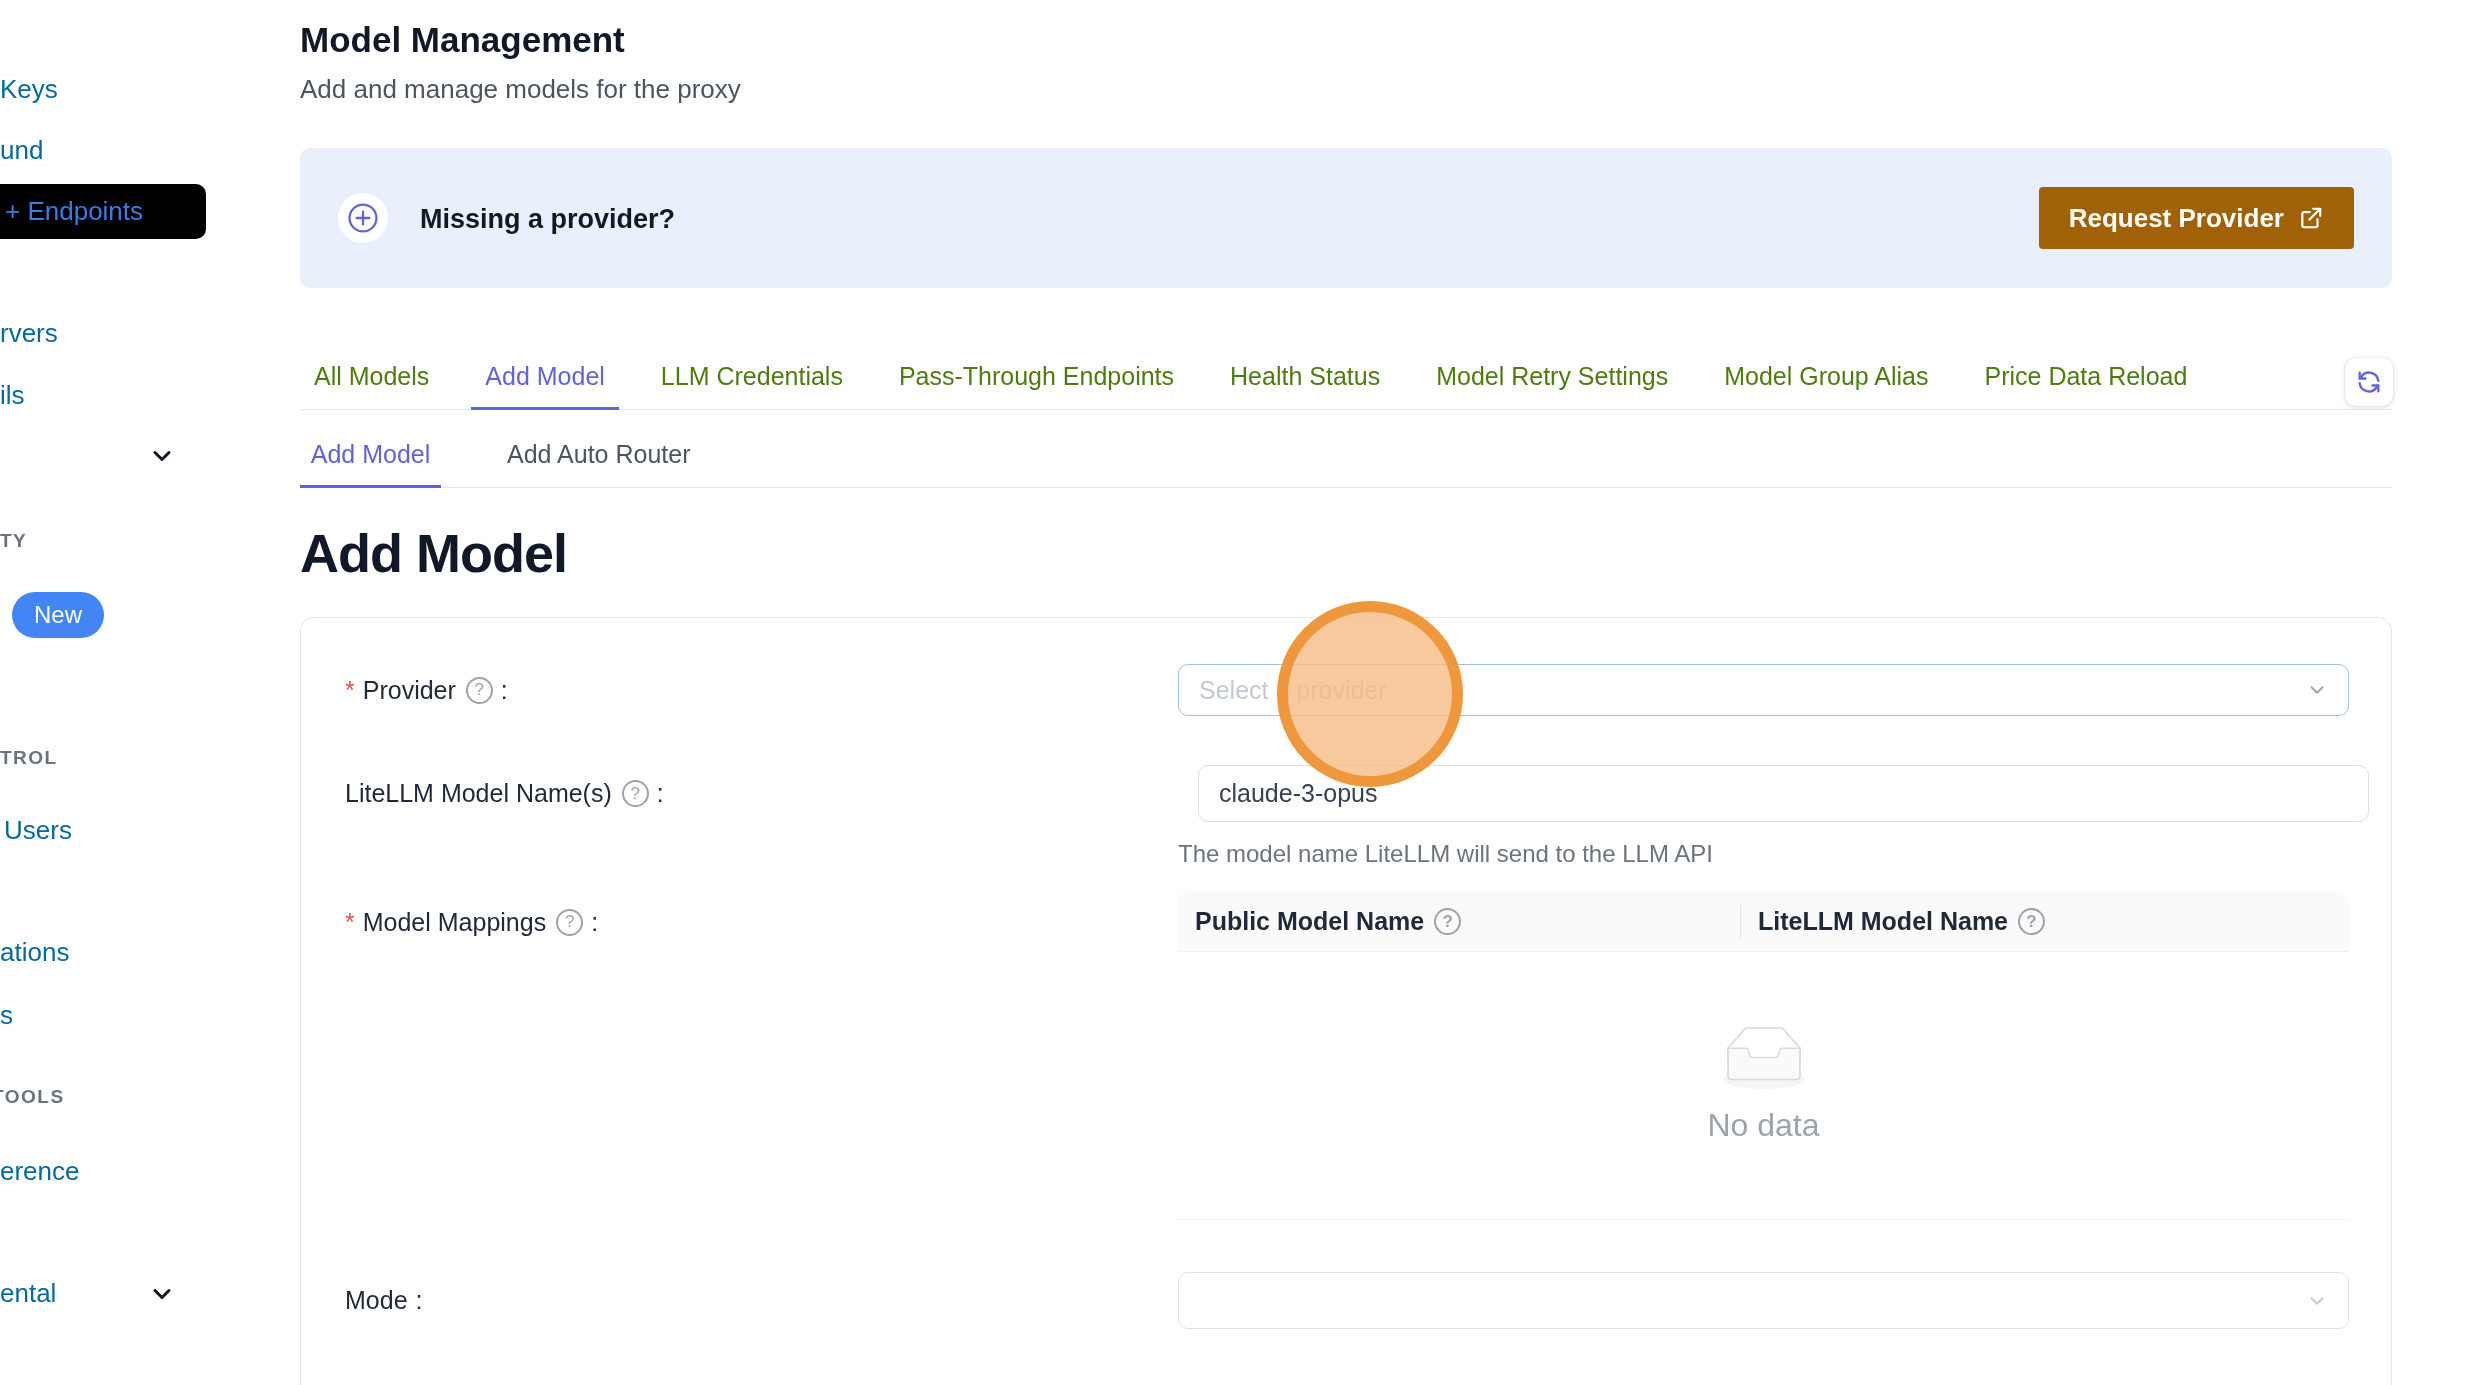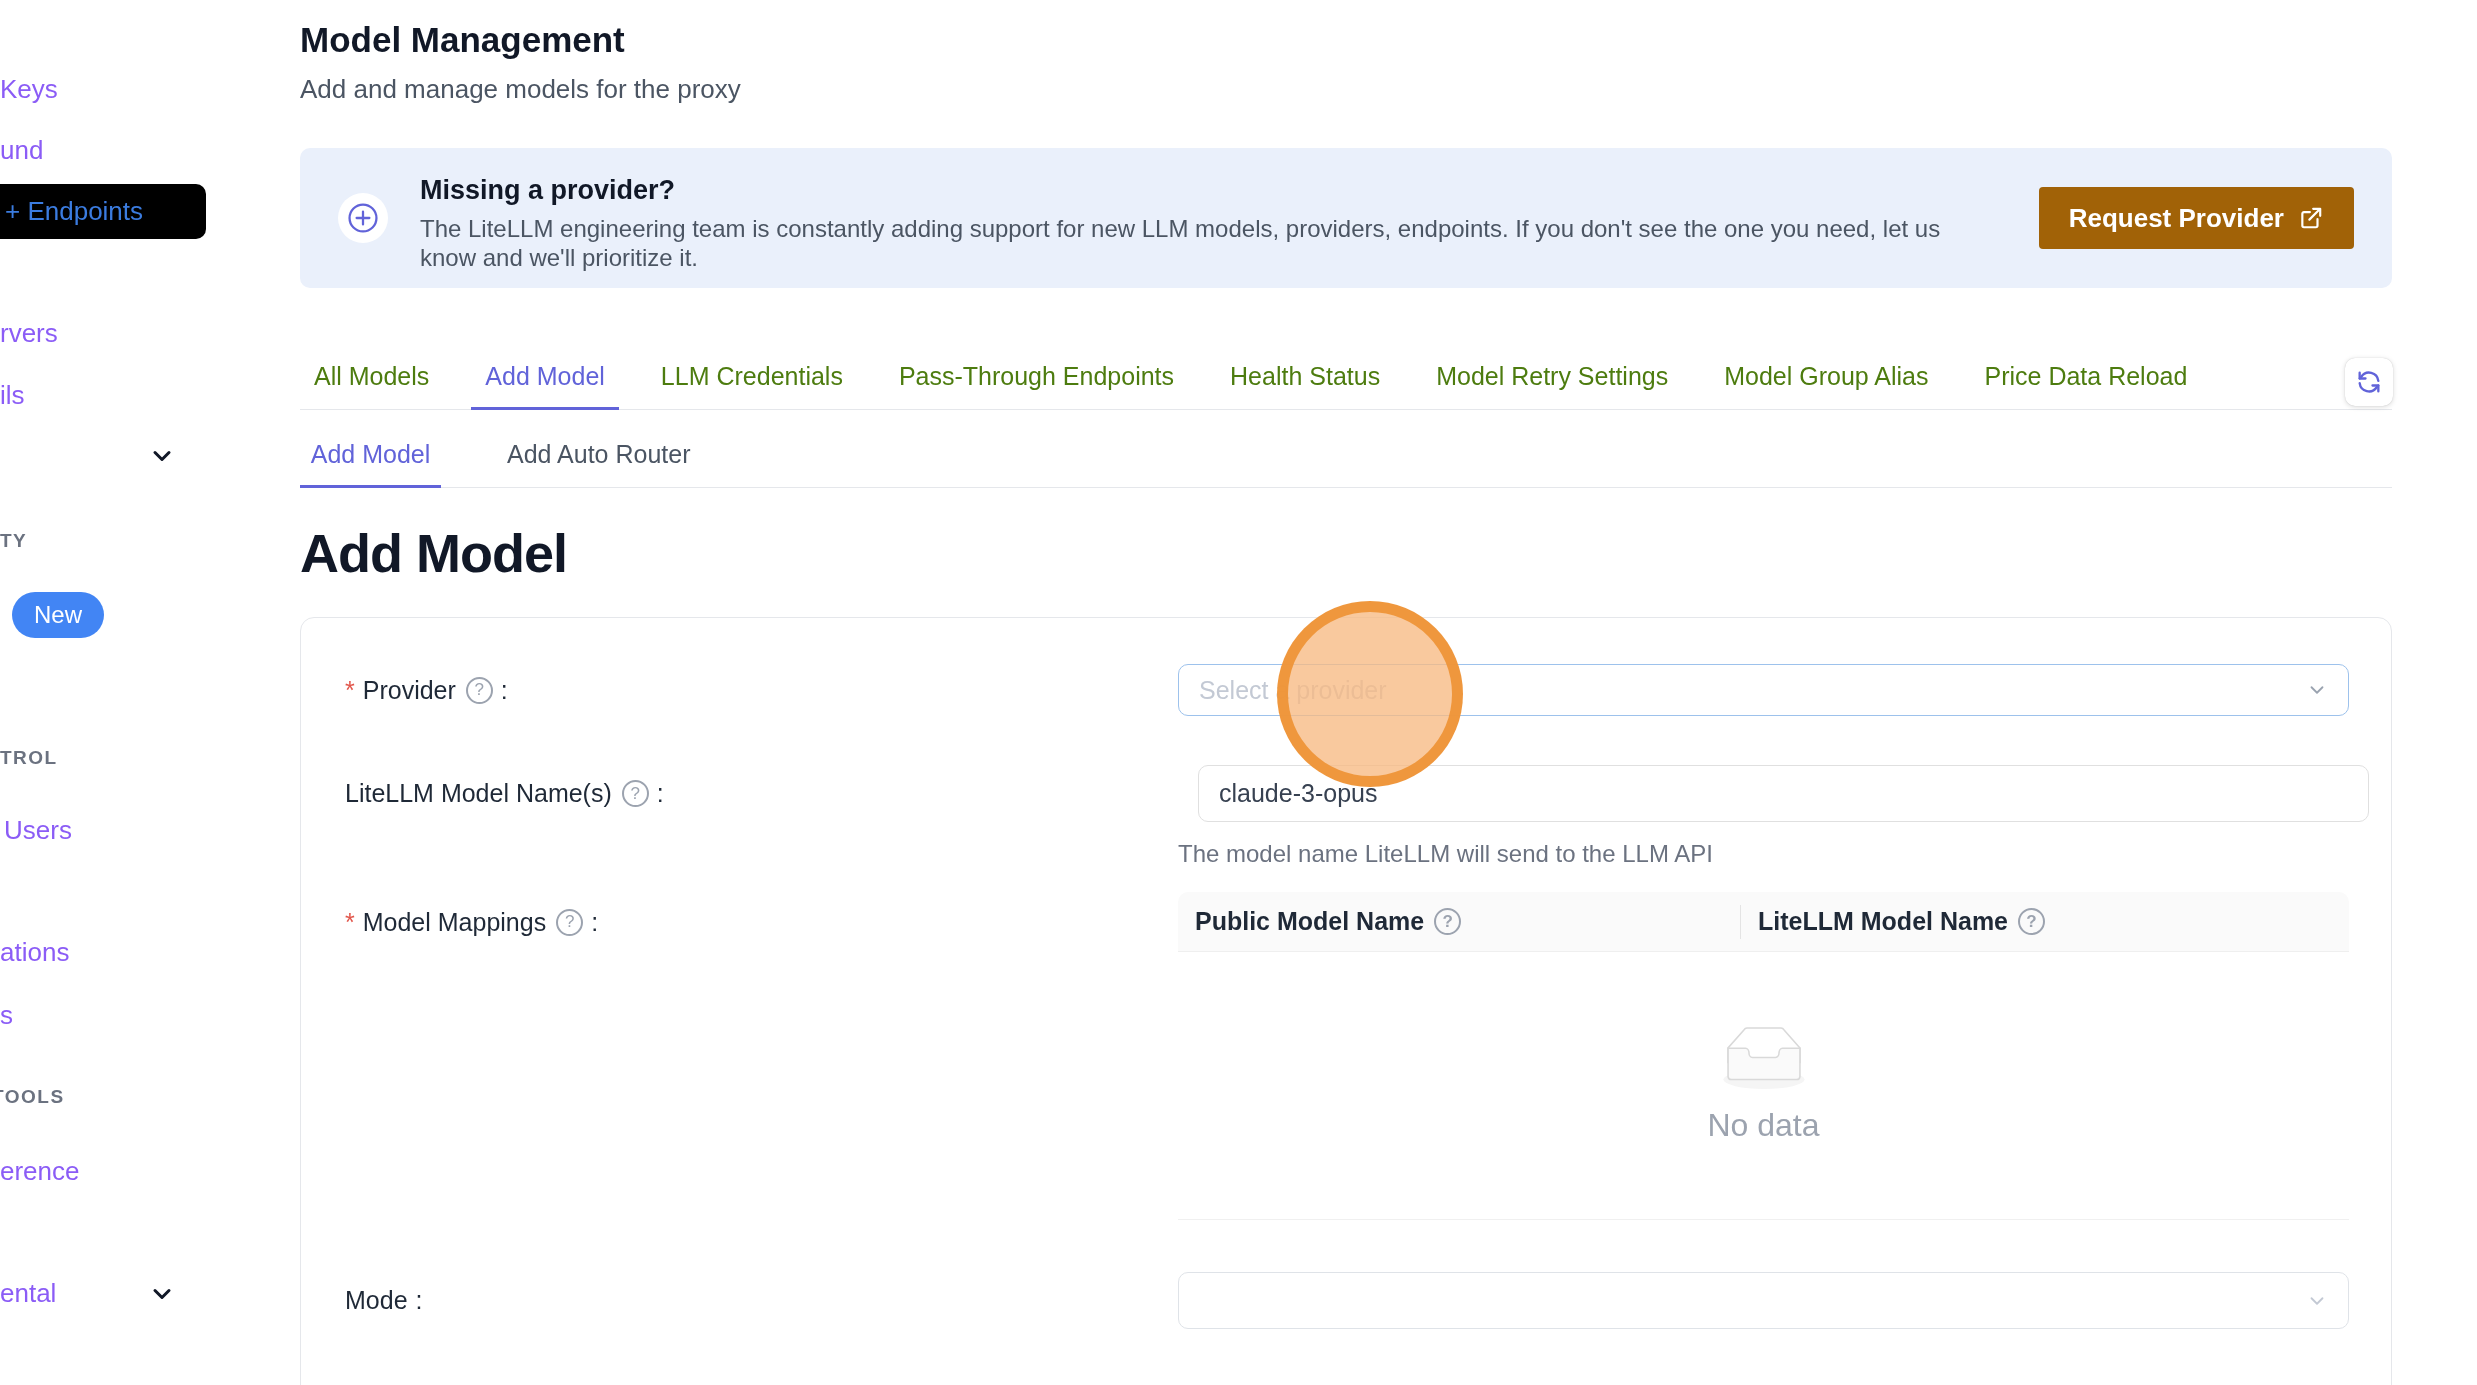--- a/index.html
+++ b/index.html
@@ -2,21 +2,21 @@
 <html><head>
 <meta charset="utf-8">
 <style>
   * { margin:0; padding:0; box-sizing:border-box; }
   html,body { background:#ffffff; }
   body { font-family:"Liberation Sans", sans-serif; color:#1f2937; }
   #app { position:relative; width:2477px; height:1385px; overflow:hidden; background:#fff; }
   .abs { position:absolute; }
 
   
-  .side-item { position:absolute; font-size:26px; color:#8b5cf6; white-space:nowrap; cursor:pointer; }
+  .side-item { position:absolute; font-size:26px; color:#0369a1; white-space:nowrap; cursor:pointer; }
   .side-section { position:absolute; font-size:19px; font-weight:700; letter-spacing:1.5px; color:#6b7280; white-space:nowrap; }
   .endpoints-pill { position:absolute; left:0; top:184px; width:206px; height:55px; background:#000000;
                     border-radius:0 10px 10px 0; display:flex; align-items:center; cursor:pointer; }
   .endpoints-pill span { font-size:26px; color:#3b7ce0; margin-left:5px; }
   .new-badge { position:absolute; left:12px; top:592px; background:#4285f4; color:#fff; font-size:24px;
                padding:9px 22px; border-radius:999px; }
   .side-chevron { position:absolute; }
 
   
   .page-title { position:absolute; left:300px; top:20px; font-size:35px; font-weight:700; color:#111827; }
@@ -135,21 +135,20 @@
   <section class="banner">
     <div class="banner-circle">
       <svg width="34" height="34" viewBox="0 0 24 24" fill="none" stroke="#6163d9" stroke-width="1.6" stroke-linecap="round">
         <circle cx="12" cy="12" r="9.5"></circle>
           <line x1="12" y1="7.5" x2="12" y2="16.5"></line>
           <line x1="7.5" y1="12" x2="16.5" y2="12"></line>
       </svg>
     </div>
     <div class="banner-texts">
       <div class="banner-title">Missing a provider?</div>
-      <div class="banner-body">The LiteLLM engineering team is constantly adding support for new LLM models, providers, endpoints. If you don't see the one you need, let us know and we'll prioritize it.</div>
     </div>
     <button class="req-btn">
       <span>Request Provider</span>
       <span style="display:flex;">
         <svg width="26" height="26" viewBox="0 0 24 24" fill="none" stroke="#ffffff" stroke-width="2" stroke-linecap="round" stroke-linejoin="round">
           <path d="M18 13v6a1.5 1.5 0 0 1-1.5 1.5h-11A1.5 1.5 0 0 1 4 19V8a1.5 1.5 0 0 1 1.5-1.5H11"></path>
           <polyline points="14 3.5 20.5 3.5 20.5 10"></polyline>
             <line x1="10.5" y1="13.5" x2="20" y2="4"></line>
         </svg>
       </span>

